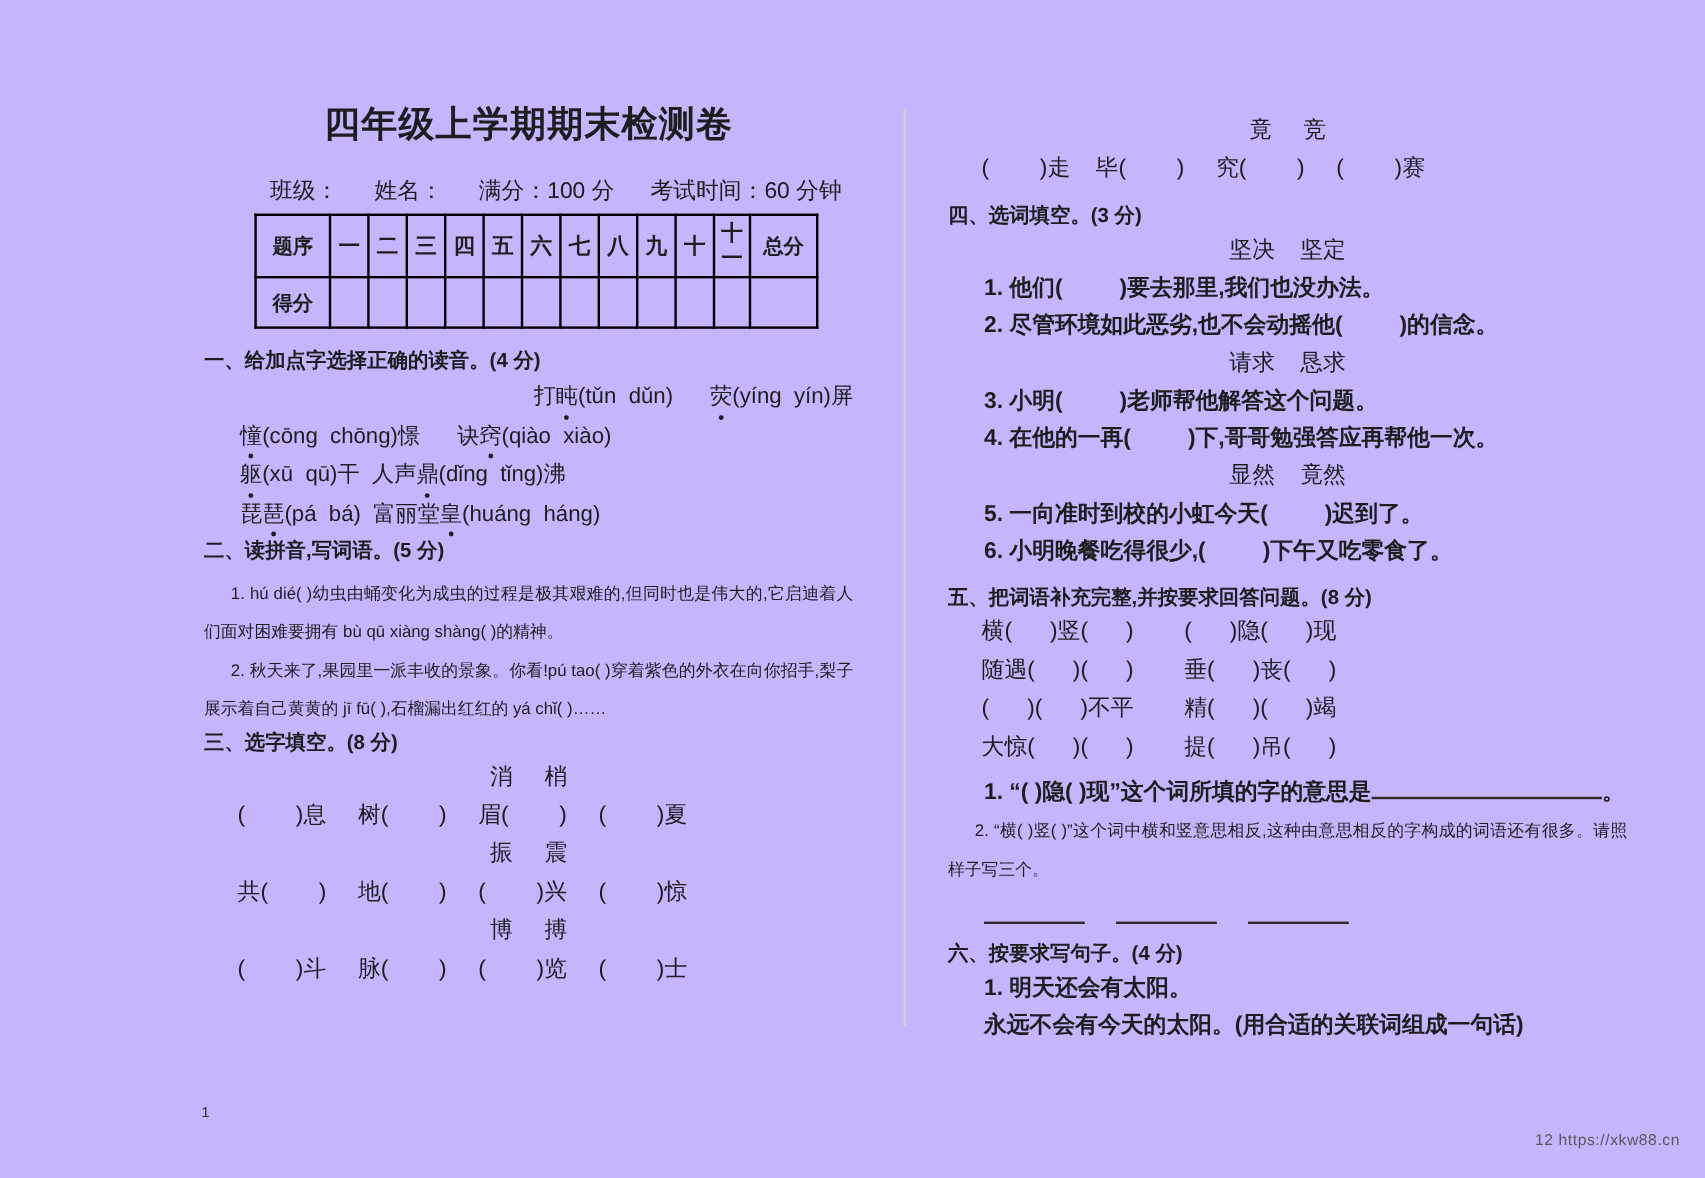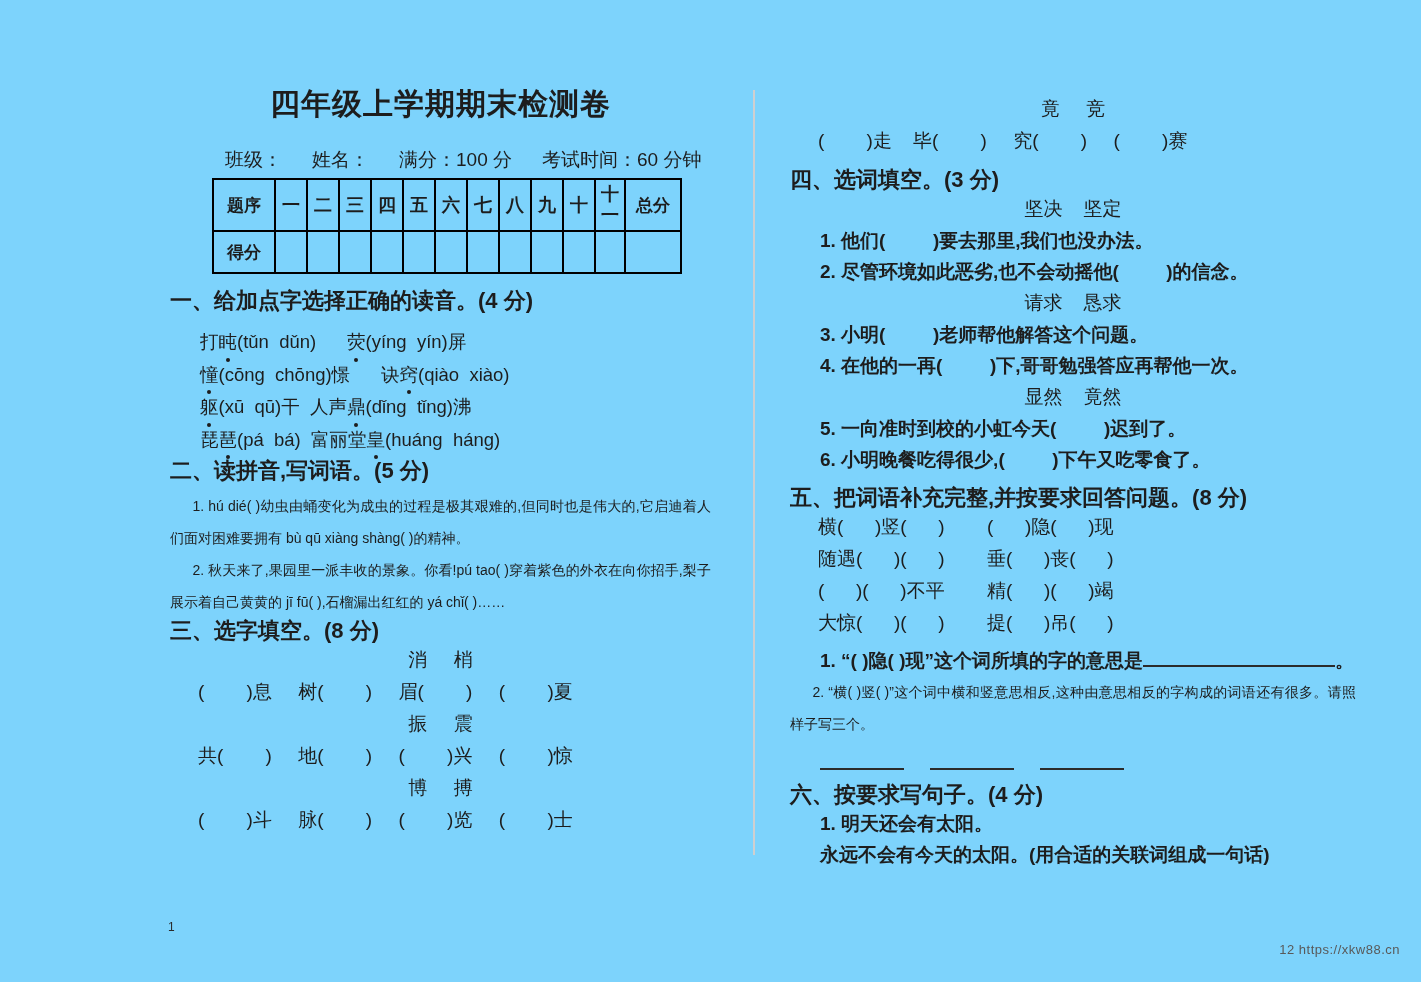--- a/index.html
+++ b/index.html
@@ -1,20 +1,20 @@
 <!DOCTYPE html>
 <html><head>
 <meta charset="utf-8">
 <style>
   * { box-sizing: border-box; }
   html, body { margin: 0; padding: 0; background: #ffffff; }
   .page {
     position: relative;
     width: 1421px; height: 982px;
-    background: #7dd3fc;
+    background: #c4b5fd;
     color: #1d1d1d;
     font-family: "Liberation Sans", "DejaVu Sans", sans-serif;
     overflow: hidden;
   }
   .divider {
     position: absolute;
     left: 753px; top: 90px;
     width: 2px; height: 765px;
     background: #cfcfcf;
   }
@@ -51,21 +51,21 @@
     font-size: 18px;
     font-weight: bold;
     padding: 0;
     line-height: 21px;
   }
   .score-table tr.r1 td { height: 52px; }
   .score-table tr.r2 td { height: 42px; }
   .score-table td.lbl { font-size: 17px; }
 
   .sec-heading {
-    font-size: 22px;
+    font-size: 17px;
     font-weight: bold;
     margin-top: 14px;
     line-height: 26px;
     white-space: pre;
   }
   .line {
     margin-left: 30px;
     font-size: 18.5px;
     line-height: 32.5px;
     white-space: pre;
@@ -86,21 +86,21 @@
   }
   .para.mt6 { margin-top: 6px; }
   .item {
     margin-left: 30px;
     font-size: 19px;
     line-height: 31px;
     white-space: pre;
     font-weight: bold;
   }
   .mt2  { margin-top: 2px; }
-  .mt4  { margin-top: 12px; }
+  .mt4  { margin-top: 0; text-align: right; }
   .mt6  { margin-top: 6px; }
   .mt10 { margin-top: 10px; }
   .mt12 { margin-top: 12px; }
   .mt0  { margin-top: 0; }
 
   .dotted { position: relative; display: inline-block; }
   .dotted::after {
     content: "";
     position: absolute;
     left: 50%; bottom: -3px;

